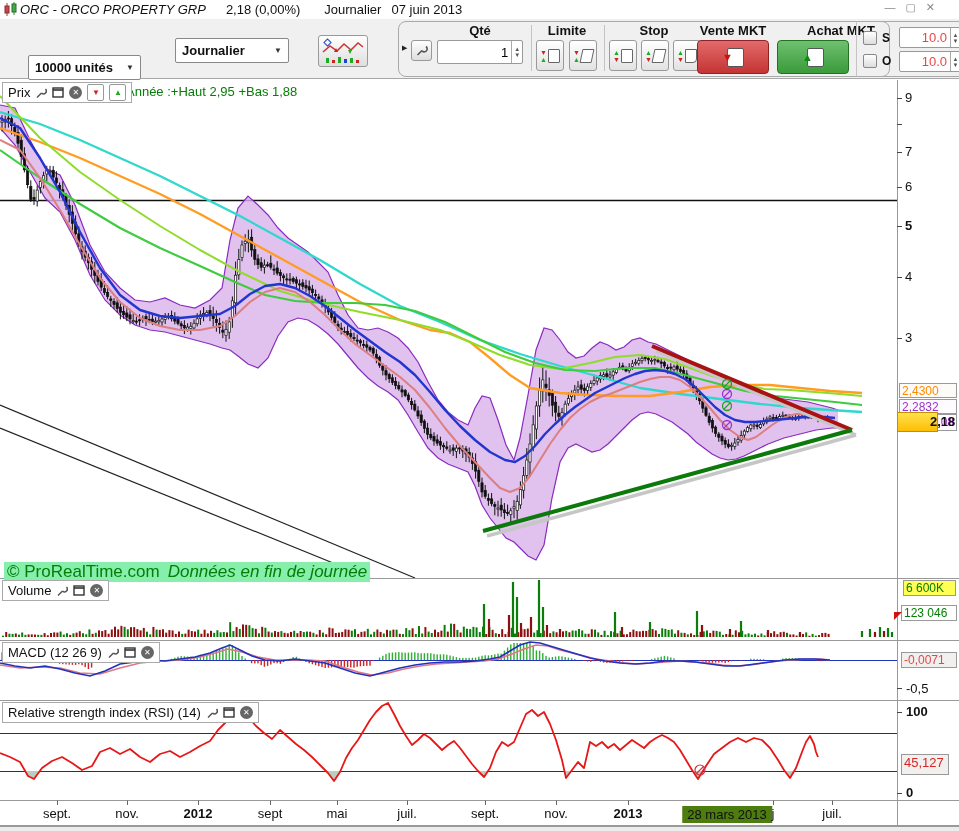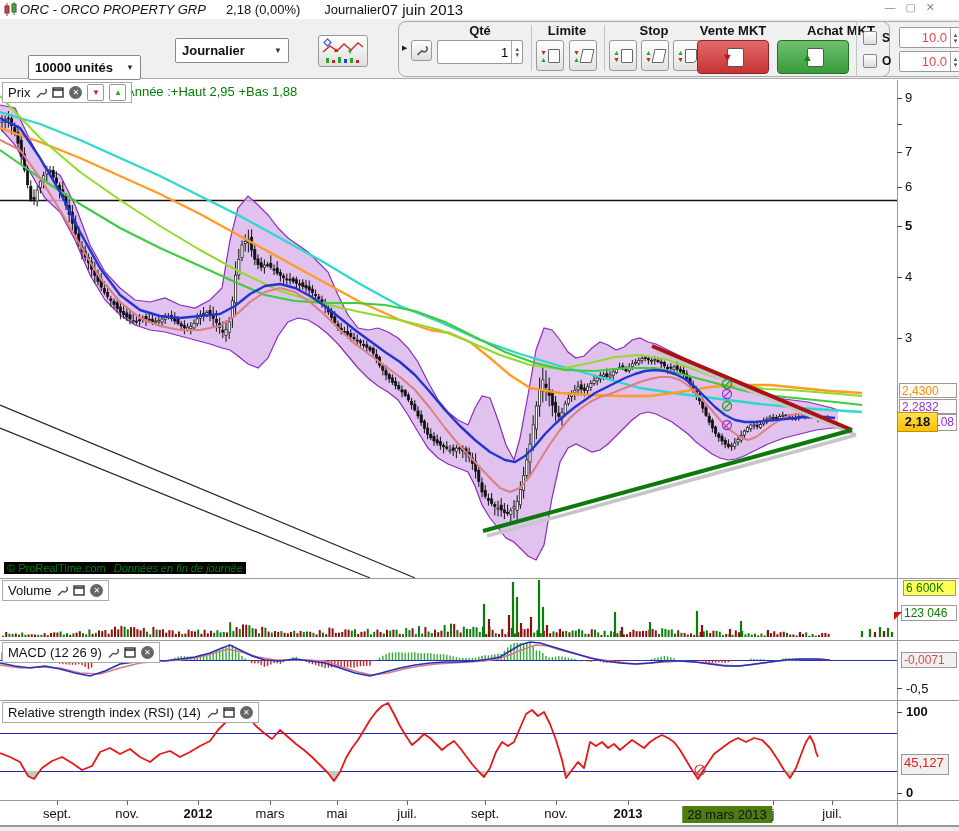--- a/index.html
+++ b/index.html
@@ -4,21 +4,21 @@
 <style>
   html,body{margin:0;padding:0;background:#fff;}
   #app{position:relative;width:959px;height:831px;overflow:hidden;background:#fff;
        font-family:"Liberation Sans",sans-serif;font-size:12px;color:#111;}
   
   .titlebar{position:absolute;top:0;left:0;width:959px;height:19px;background:#fff;display:flex;align-items:center;}
   .titlebar span{white-space:nowrap;}
   .tb-sym{margin-left:1px;font-size:13px;font-style:italic;}
   .tb-price{margin-left:20px;font-size:13px;}
   .tb-period{margin-left:24px;font-size:13px;}
-  .tb-date{font-size:15px;}
+  .tb-date{margin-left:10px;font-size:13px;}
   .winctrl{position:absolute;right:24px;top:1px;display:flex;gap:10px;color:#888;font-size:11px;}
   .winctrl span{cursor:default;}
   
   .toolbar{position:absolute;top:19px;left:0;width:959px;height:60px;background:#f0f0f0;border-bottom:1px solid #a8a8a8;box-sizing:border-box;}
   .combo{position:absolute;display:flex;align-items:center;background:#fff;border:1px solid #888;border-radius:2px;
          font-weight:bold;font-size:13px;padding:0 6px;box-sizing:border-box;cursor:pointer;}
   .combo .arr{margin-left:auto;font-size:8px;color:#333;padding-left:8px;}
   .tool-btn{position:absolute;background:linear-gradient(#ffffff,#dedede);border:1px solid #999;border-radius:3px;
             display:flex;align-items:center;justify-content:center;cursor:pointer;box-sizing:border-box;}
   .trade-panel{position:absolute;left:398px;top:2px;width:492px;height:56px;border:1px solid #aaa;border-radius:8px;box-sizing:border-box;}
@@ -41,31 +41,31 @@
   .so-box{position:absolute;left:856px;top:2px;width:110px;height:56px;border:1px solid #aaa;border-left:1px solid #c4c4c4;box-sizing:border-box;}
   .so-row{position:absolute;left:6px;display:flex;align-items:center;gap:5px;font-weight:bold;font-size:12px;}
   
   #chart-svg{position:absolute;left:0;top:80px;}
   .panel-hdr{position:absolute;display:flex;align-items:center;gap:5px;background:#fff;border:1px solid #aaa;
              padding:1px 5px 1px 5px;font-size:13px;height:17px;z-index:5;}
   .ico{display:inline-flex;align-items:center;justify-content:center;cursor:pointer;}
   .close-ico{width:13px;height:13px;border-radius:50%;background:#666;color:#fff;font-size:8px;line-height:13px;text-align:center;}
   .mini-btn{width:15px;height:15px;border:1px solid #999;background:#fff;border-radius:2px;font-size:8px;line-height:13px;text-align:center;}
   .annee{position:absolute;left:126px;top:84px;color:#067d06;font-size:13px;z-index:4;}
-  .copyright{position:absolute;left:4px;top:562px;color:#067d06;font-size:11px;z-index:4;background:#000000;padding:0 3px;}
+  .copyright{position:absolute;left:4px;top:562px;color:#067d06;font-size:17px;z-index:4;background:#86efac;padding:0 3px;}
   .copyright i{margin-left:8px;}
   .val-box{position:absolute;border:1px solid #999;background:#f2efef;font-size:12px;padding:0 2px;text-align:left;z-index:6;box-sizing:border-box;}
   .gen{position:absolute;font-size:13px;z-index:4;}
   .gen.b{font-weight:bold;}
   .tl{transform:translateX(-50%);top:806px;}
   .tl.hl{background:#4d7c0f;padding:1px 5px;}
   .bottom-strip{position:absolute;left:0;top:826px;width:959px;height:5px;background:#ececec;border-top:1px solid #999;box-sizing:border-box;}
   .tri-red{position:absolute;left:894px;top:612px;width:0;height:0;border-top:8px solid #cc1111;border-right:8px solid transparent;z-index:7;}
   .cur-price{position:absolute;left:897px;top:412px;width:41px;height:20px;background:linear-gradient(#ffe14d,#fcbe03);
-             border:1px solid #c09000;font-weight:bold;font-size:13px;text-align:center;line-height:18px;z-index:8;box-sizing:border-box;}
+             border:1px solid #c09000;font-weight:bold;font-size:13px;line-height:18px;z-index:8;box-sizing:border-box;padding-left:32px;}
 </style>
 </head>
 <body>
 
 <div id="app">
 
   <div class="titlebar">
     <svg width="16" height="15" style="margin-left:3px">
       <line x1="4" y1="1" x2="4" y2="14" stroke="#b03030" stroke-width="1"></line>
       <rect x="2" y="4" width="4" height="7" fill="#cc4444" stroke="#803030"></rect>
@@ -1385,21 +1385,21 @@
 <div class="gen " style="left: 905px; top: 90px;">9</div>
     <div class="gen " style="left: 905px; top: 144px;">7</div>
     <div class="gen " style="left: 905px; top: 179px;">6</div>
     <div class="gen b" style="left: 905px; top: 218px;">5</div>
     <div class="gen " style="left: 905px; top: 269px;">4</div>
     <div class="gen " style="left: 905px; top: 330px;">3</div>
     <div class="gen " style="left: 905px; top: 419px;">2</div>
     <div class="gen tl" style="left: 57px; top: 806px;">sept.</div>
     <div class="gen tl" style="left: 127px; top: 806px;">nov.</div>
     <div class="gen tl b" style="left: 198px; top: 806px;">2012</div>
-    <div class="gen tl" style="left: 270px; top: 806px;">mars</div>
+    <div class="gen tl" style="left: 270px; top: 806px;">sept</div>
     <div class="gen tl" style="left: 337px; top: 806px;">mai</div>
     <div class="gen tl" style="left: 407px; top: 806px;">juil.</div>
     <div class="gen tl" style="left: 485px; top: 806px;">sept.</div>
     <div class="gen tl" style="left: 556px; top: 806px;">nov.</div>
     <div class="gen tl b" style="left: 628px; top: 806px;">2013</div>
     <div class="gen tl hl" style="left: 727px; top: 806px;">28 mars 2013</div>
     <div class="gen tl" style="left: 773px; top: 806px;">j</div>
     <div class="gen tl" style="left: 832px; top: 806px;">juil.</div>
   </div>
 

